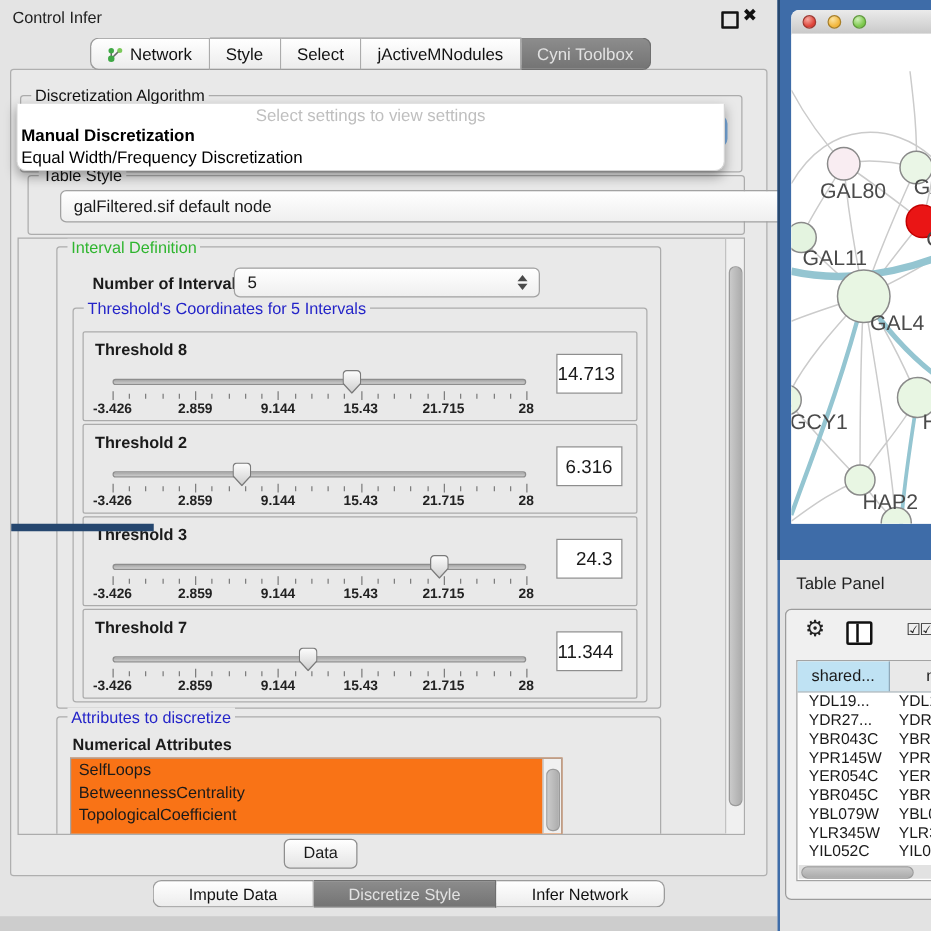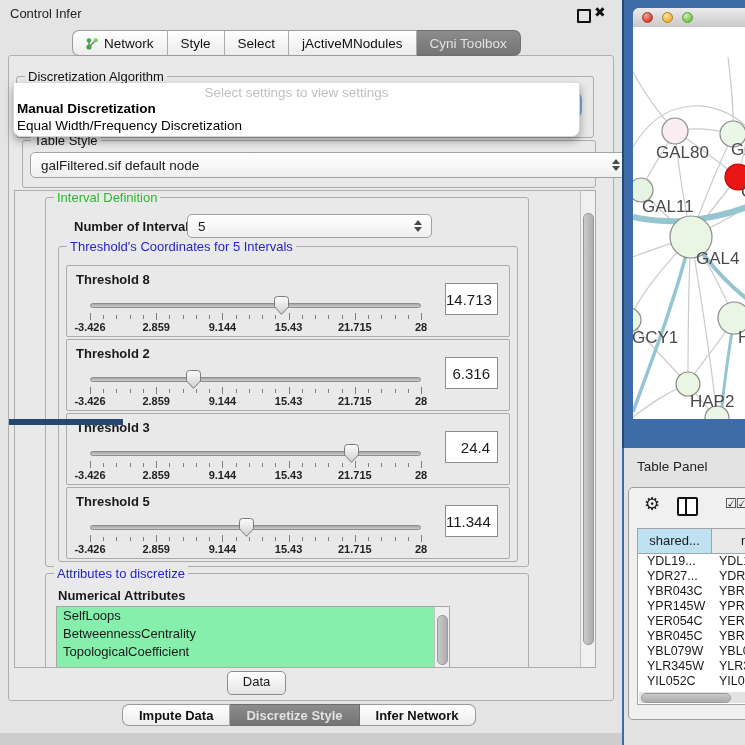--- a/index.html
+++ b/index.html
@@ -17,21 +17,21 @@
   
   .seg-tabs{position:absolute;display:flex;z-index:6;height:26px;}
   .seg-tabs .tab{display:flex;align-items:center;gap:5px;padding:0 13px;font-size:13.5px;
       background:linear-gradient(#FFFFFF,#ECECEC);border-top:1px solid #9B9B9B;border-bottom:1px solid #9B9B9B;
       border-right:1px solid #ABABAB;color:#111;white-space:nowrap;}
   .seg-tabs .tab:first-child{border-left:1px solid #9B9B9B;border-radius:7px 0 0 7px;}
   .seg-tabs .tab:last-child{border-radius:0 7px 7px 0;border-right:1px solid #9B9B9B;}
   .seg-tabs .tab.selected{background:linear-gradient(#8C8C8C,#747474);color:#E2E2E2;border-color:#6F6F6F;}
   #top-tabs{left:72px;top:30px;}
   #bottom-tabs{left:122px;top:704px;height:22px;}
-  #bottom-tabs .tab{font-size:13px;padding:0 16px;font-weight:bold;}
+  #bottom-tabs .tab{font-size:13px;padding:0 28px;}
   
   .group{position:absolute;border:1px solid #ACACAC;border-radius:3px;}
   .group>.gtitle{position:absolute;top:-8px;left:8px;background:#E9E9E9;padding:0 3px;font-size:13px;}
   .gtitle.green{color:#2FB52F;}
   .gtitle.blue{color:#2424C8;}
   .gtitle.plain{color:#111;}
   
   .combo{position:absolute;background:linear-gradient(#FFFFFF,#EFEFEF);border:1px solid #A2A2A2;
       border-radius:5px;font-size:13.5px;box-sizing:border-box;}
   .combo .val{position:absolute;left:10px;top:50%;transform:translateY(-50%);white-space:nowrap;}
@@ -63,21 +63,21 @@
   .thumb{position:absolute;top:0;width:15px;height:19px;margin-left:-7px;}
   .ticks{position:absolute;left:0;right:0;top:17px;height:8px;}
   .tick{position:absolute;top:2px;width:1px;height:4px;background:#7E7E7E;}
   .tick.major{top:0;height:7px;}
   .tick-labels{position:absolute;left:0;right:0;top:25px;height:12px;}
   .tick-labels span{position:absolute;transform:translateX(-50%);font-size:11px;font-weight:bold;color:#222;white-space:nowrap;}
   .value-box{position:absolute;left:378px;top:17px;width:53px;height:32px;background:#FFF;border:1px solid #8E8E8E;
       font-size:15px;text-align:right;line-height:31px;padding-right:7px;box-sizing:border-box;}
   
   #attr-heading{position:absolute;font-weight:bold;font-size:13px;}
-  #attr-list{position:absolute;background:#86efac;border:1px solid #A5A5A5;overflow:hidden;box-sizing:border-box;}
+  #attr-list{position:absolute;background:#f97316;border:1px solid #A5A5A5;overflow:hidden;box-sizing:border-box;}
   #attr-list .item{font-size:13px;line-height:18px;padding-left:6px;white-space:nowrap;}
   
   #apply-btn{position:absolute;left:227px;top:671px;width:57px;height:22px;background:linear-gradient(#FFFFFF,#E4E4E4);
       border:1px solid #8E8E8E;border-radius:5px;font-size:13px;text-align:center;line-height:20px;z-index:4;}
   
   #net-frame{position:absolute;left:622px;top:0;width:123px;height:448px;background:#3E6CA8;border-left:2px solid #26476F;box-sizing:border-box;}
   #net-window{position:absolute;left:9px;top:8px;width:114px;height:411px;background:#FFF;border-radius:6px 0 0 0;overflow:hidden;}
   #net-titlebar{position:absolute;left:0;top:0;right:0;height:19px;background:linear-gradient(#EBEBEB,#C9C9C9);
       border-bottom:1px solid #9E9E9E;border-radius:6px 0 0 0;}
   .light{position:absolute;top:4px;width:11px;height:11px;border-radius:50%;box-sizing:border-box;}
@@ -160,21 +160,21 @@
     <div id="focus-combo"></div>
     <div id="algo-popup">
       <div class="hint">Select settings to view settings</div>
       <div class="opt b">Manual Discretization</div>
       <div class="opt r">Equal Width/Frequency Discretization</div>
     </div>
 
     <div class="group" style="left:22px;top:140px;width:572px;height:46px;">
       <span class="gtitle plain">Table Style</span>
     </div>
-    <div class="combo" style="left:30px;top:152px;width:600px;height:26px;">
+    <div class="combo" style="left:48px;top:152px;width:600px;height:26px;">
       <span class="val">galFiltered.sif default node</span>
       <span class="stepper">
           <span class="up"></span>
           <span class="down"></span>
         </span>
     </div>
 
     <div id="scrollpane">
 
       <div class="group" style="left:30px;top:6px;width:482px;height:368px;">
@@ -327,24 +327,24 @@
                     <span style="left: 60%;">15.43</span>
                     <span style="left: 80%;">21.715</span>
                     <span style="left: 100%;">28</span>
                   </div>
       <div class="thumb" style="left: 78.9983%;">
         <svg width="15" height="19" viewBox="0 0 15 19">
           <path d="M3.5,0.5 H11.5 A3,3 0 0 1 14.5,3.5 V10.8 L7.5,18.4 L0.5,10.8 V3.5 A3,3 0 0 1 3.5,0.5 Z" fill="url(#thumbGrad)" stroke="#7A7A7A"></path>
         </svg>
       </div>
     </div>
-    <div class="value-box">24.4</div>
+    <div class="value-box">24.3</div>
   </div>
               <div class="thr-panel" style="top: 240px;">
-    <span class="thr-label">Threshold 5</span>
+    <span class="thr-label">Threshold 7</span>
     <div class="slider-area">
       <div class="track"></div>
       <div class="ticks">
                     <span class="tick major" style="left: 0%;"></span>
                     <span class="tick" style="left: 4%;"></span>
                     <span class="tick" style="left: 8%;"></span>
                     <span class="tick" style="left: 12%;"></span>
                     <span class="tick" style="left: 16%;"></span>
                     <span class="tick major" style="left: 20%;"></span>
                     <span class="tick" style="left: 24%;"></span>

